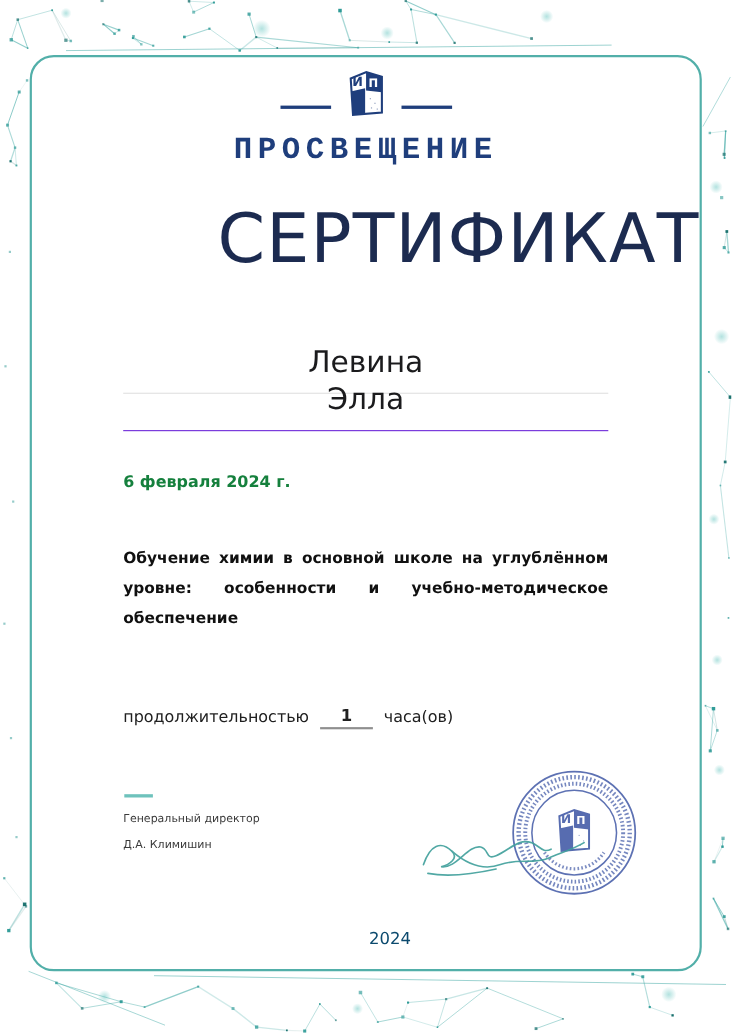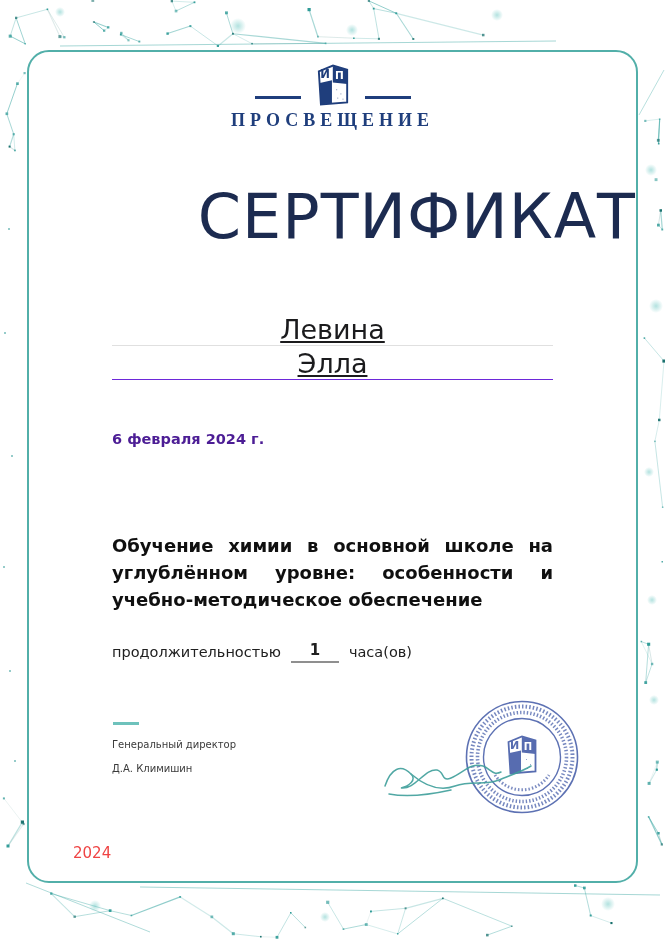--- a/index.html
+++ b/index.html
@@ -6,43 +6,43 @@
   body{font-family:"DejaVu Sans","Liberation Sans",sans-serif;}
   .page{position:relative;width:665px;height:940px;overflow:hidden;background:#ffffff;}
   #mesh{position:absolute;left:0;top:0;z-index:0;}
   .card{position:absolute;left:27px;top:50px;width:611px;height:833px;box-sizing:border-box;
         background:#ffffff;border:2px solid #52afa9;border-radius:22px;z-index:1;}
   
   .logo{position:absolute;top:8px;left:0;right:0;text-align:center;color:#1f3e7c;}
   .logo-row{display:flex;justify-content:center;align-items:flex-end;height:46px;}
   .logo-bar{width:46px;height:3px;background:#1f3e7c;margin-bottom:7px;}
   .logo-row svg{margin:0 14px;display:block;}
-  .logo-name{font-family:Liberation Serif, serif;font-weight:bold;
-             font-size:18px;letter-spacing:5px;margin-top:4px;}
+  .logo-name{font-family:Liberation Mono, monospace;font-weight:bold;
+             font-size:28px;letter-spacing:5px;margin-top:16px;}
   .logo-founded{font-family:"DejaVu Serif","Liberation Serif",serif;font-weight:bold;
                 font-size:8.5px;letter-spacing:1.6px;margin-top:4px;}
   .cert-title{position:absolute;top:128px;left:0;right:0;text-align:right;
               font-size:62px;letter-spacing:1px;color:#1c2b50;font-weight:400;}
   .name-last,.name-first{position:absolute;left:83px;right:83px;text-align:center;
-              font-size:27px;color:#1b1b1d;text-decoration:underline;}
+              font-size:27px;color:#1b1b1d;padding-bottom:12px;}
   .name-last{top:262px;border-bottom:1px solid #e0e0e0;}
   .name-first{top:296px;border-bottom:1px solid #6d28d9;}
-  .cert-date{position:absolute;top:379px;left:83px;font-size:14.5px;font-weight:bold;color:#4c1d95;}
+  .cert-date{position:absolute;top:379px;left:83px;font-size:14.5px;font-weight:bold;color:#15803d;}
   .action{position:absolute;top:417px;left:83px;font-size:14.5px;color:#202020;}
-  .topic{position:absolute;top:443px;left:83px;right:83px;font-size:18px;font-weight:bold;
-         color:#101010;line-height:27px;text-align:justify;margin-top:37px;}
+  .topic{position:absolute;top:443px;left:83px;right:83px;font-size:14px;font-weight:bold;
+         color:#101010;line-height:27px;text-align:justify;}
   .duration{position:absolute;top:589px;left:83px;display:flex;align-items:center;
             font-size:14.5px;color:#202020;}
   .duration-value{display:inline-block;width:48px;text-align:center;font-weight:bold;
             font-size:15px;border-bottom:2px solid #8f8f8f;margin:0 10px;padding-bottom:2px;}
   .sign-divider{position:absolute;top:670px;left:84px;width:26px;height:3px;background:#6ec2bc;}
   .signer{position:absolute;top:681px;left:83px;font-size:10px;color:#3a3a3a;line-height:24px;}
   .stamp{position:absolute;left:428px;top:640px;width:130px;height:130px;z-index:2;}
   .signature{position:absolute;left:352px;top:686px;width:160px;height:70px;z-index:3;}
-  .year{position:absolute;top:792px;left:0;right:0;text-align:left;font-size:15px;color:#ef4444;margin-left:44px;}
+  .year{position:absolute;top:792px;left:0;right:0;text-align:center;font-size:15px;color:#0c4a6e;margin-left:44px;}
   svg text{font-family:"DejaVu Sans","Liberation Sans",sans-serif;}
 </style>
 </head>
 <body>
 
 <div class="page">
 
   <svg id="mesh" width="665" height="940">
     <defs>
       <radialGradient id="gg">

